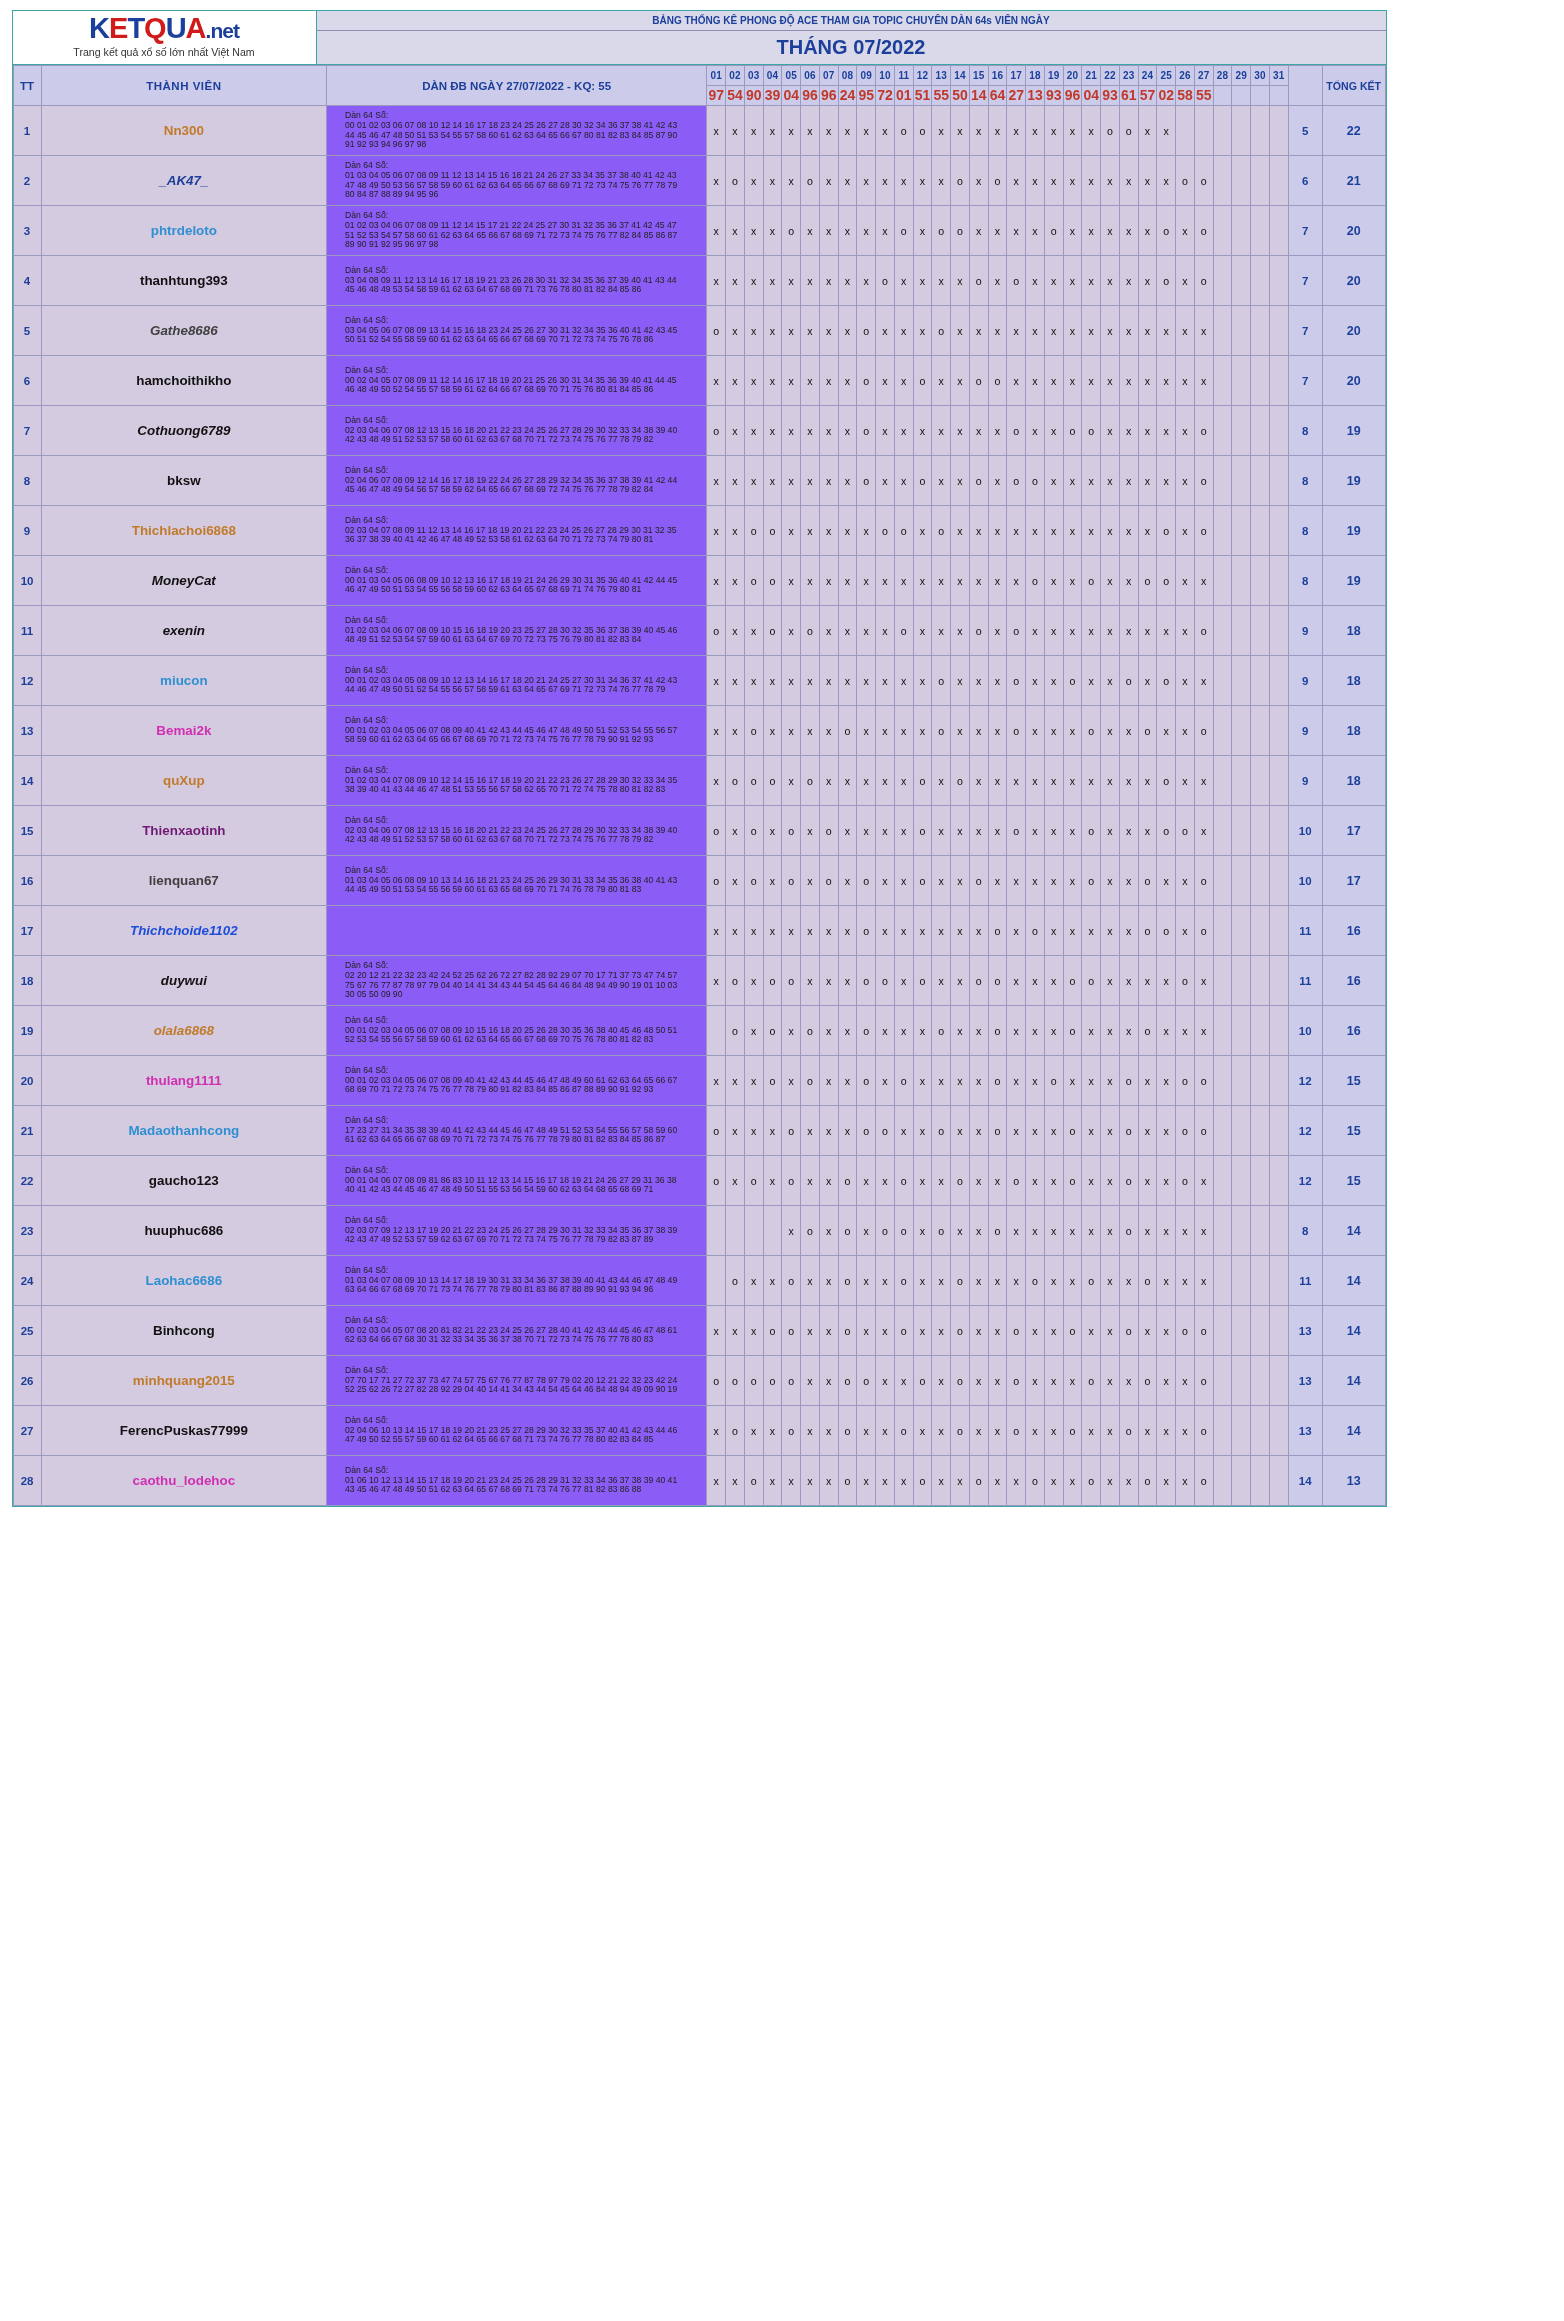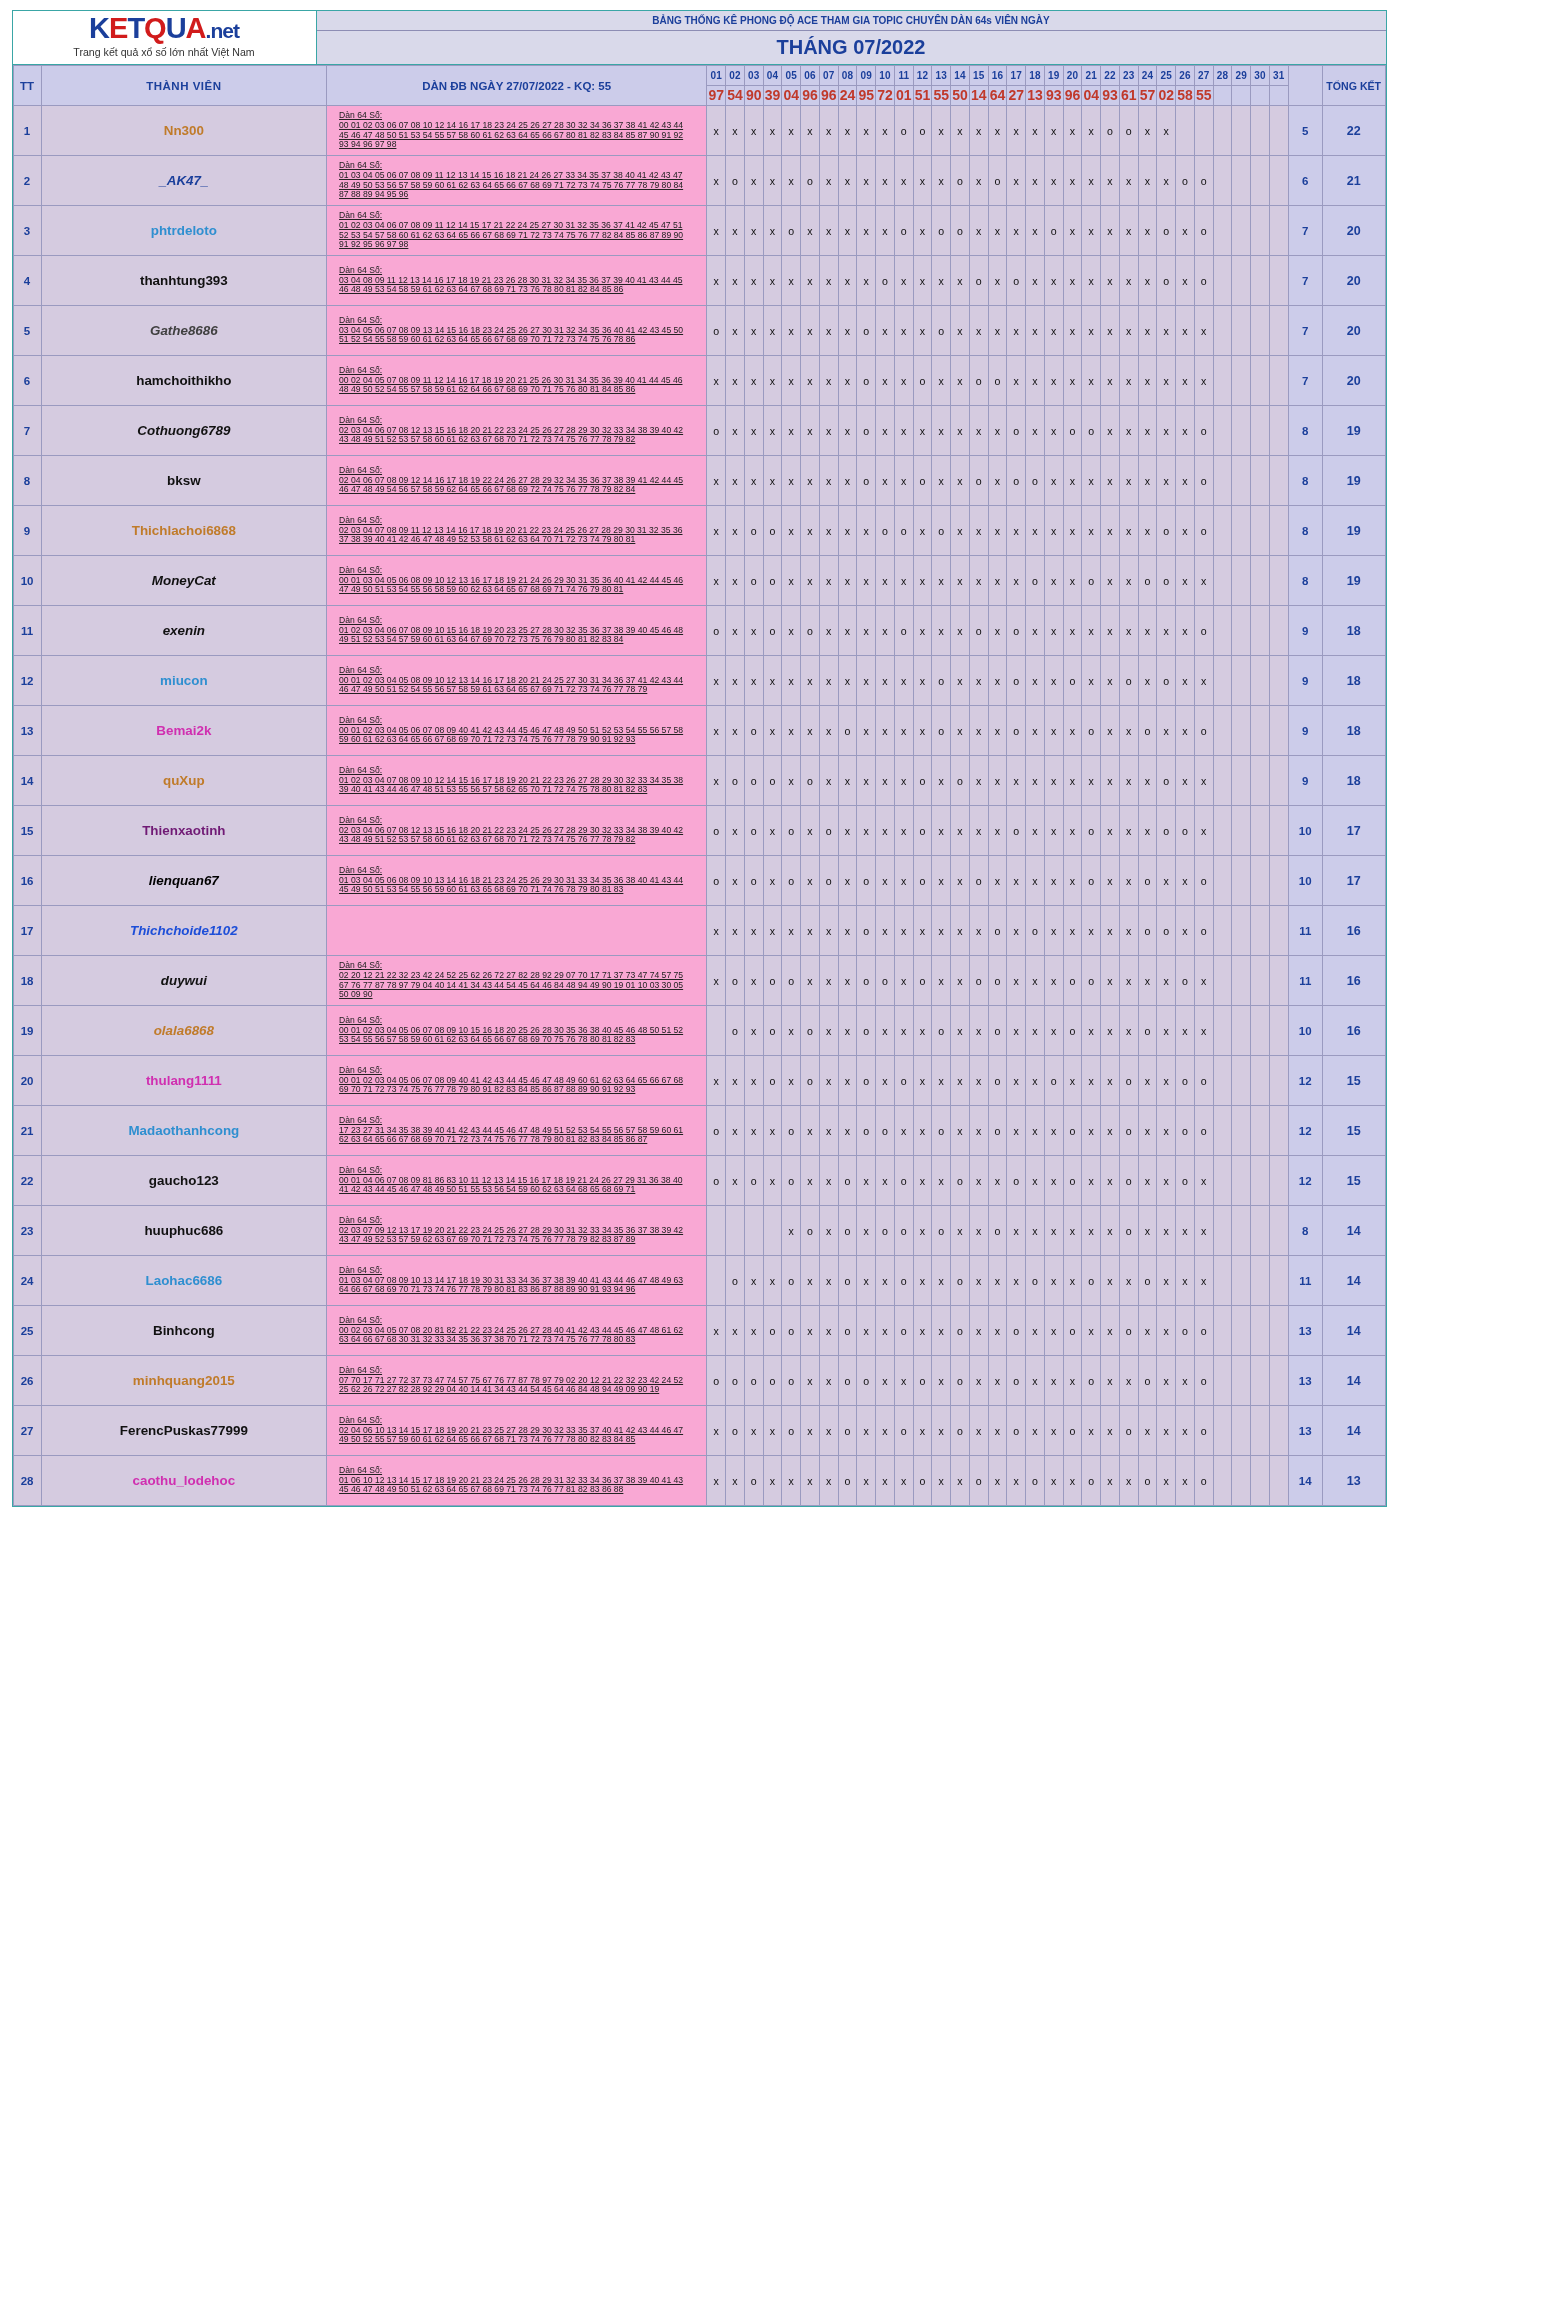--- a/index.html
+++ b/index.html
@@ -36,21 +36,21 @@
   .c-total2{width:60px;}
   .hdr-tt{height:38px;font-size:11.5px;}
   .hdr-member{height:38px;font-size:11.5px;letter-spacing:0.5px;}
   .hdr-dan{height:38px;font-size:11.5px;}
   .hdr-day{height:19px;font-size:10px;line-height:19px;}
   .hdr-kq{height:19px;font-size:14px;line-height:19px;color:#c0392b;font-weight:bold;}
   .hdr-total{height:38px;font-size:10.6px;color:#1b3f9b;background:#ccccea;}
   tbody td{background:#d5cbe0;}
   td.idx{text-align:center;font-weight:bold;font-size:11.5px;color:#1b3f9b;background:#d5cbe0;}
   td.member{text-align:center;font-weight:bold;font-size:13.4px;}
-  td.dan{background:#f9a8d4;padding:1px 12px;font-size:8.6px;line-height:1.12;color:#222;overflow:hidden;text-decoration:underline;}
+  td.dan{background:#8b5cf6;padding:1px 18px;font-size:8.6px;line-height:1.12;color:#222;overflow:hidden;}
   td.dan .dan-title{font-size:8.6px;}
   td.mark{text-align:center;font-size:10.6px;color:#111;background:#d5cbe0;}
   td.tot{text-align:center;font-weight:bold;font-size:11.5px;color:#1b3f9b;background:#ccccea;}
   td.tot2{text-align:center;font-weight:bold;font-size:12.5px;color:#1b3f9b;background:#ccccea;}
   tr.row{height:50px;}
 </style>
 </head>
 <body>
 
 <div class="page">
@@ -791,21 +791,21 @@
             <td class="mark">x</td>
             <td class="mark"></td>
             <td class="mark"></td>
             <td class="mark"></td>
             <td class="mark"></td>
             <td class="tot">10</td>
             <td class="tot2">17</td>
           </tr>
           <tr class="row">
             <td class="idx">16</td>
-            <td class="member" style="color: #000000; font-style: italic;">lienquan67</td>
+            <td class="member" style="color: #404040; ">lienquan67</td>
             <td class="dan">
               <div class="dan-title">Dàn 64 Số:</div>
               <div>01 03 04 05 06 08 09 10 13 14 16 18 21 23 24 25 26 29 30 31 33 34 35 36 38 40 41 43 44 45 49 50 51 53 54 55 56 59 60 61 63 65 68 69 70 71 74 76 78 79 80 81 83</div>
             </td>
             <td class="mark">o</td>
             <td class="mark">x</td>
             <td class="mark">o</td>
             <td class="mark">x</td>
             <td class="mark">o</td>
             <td class="mark">x</td>

